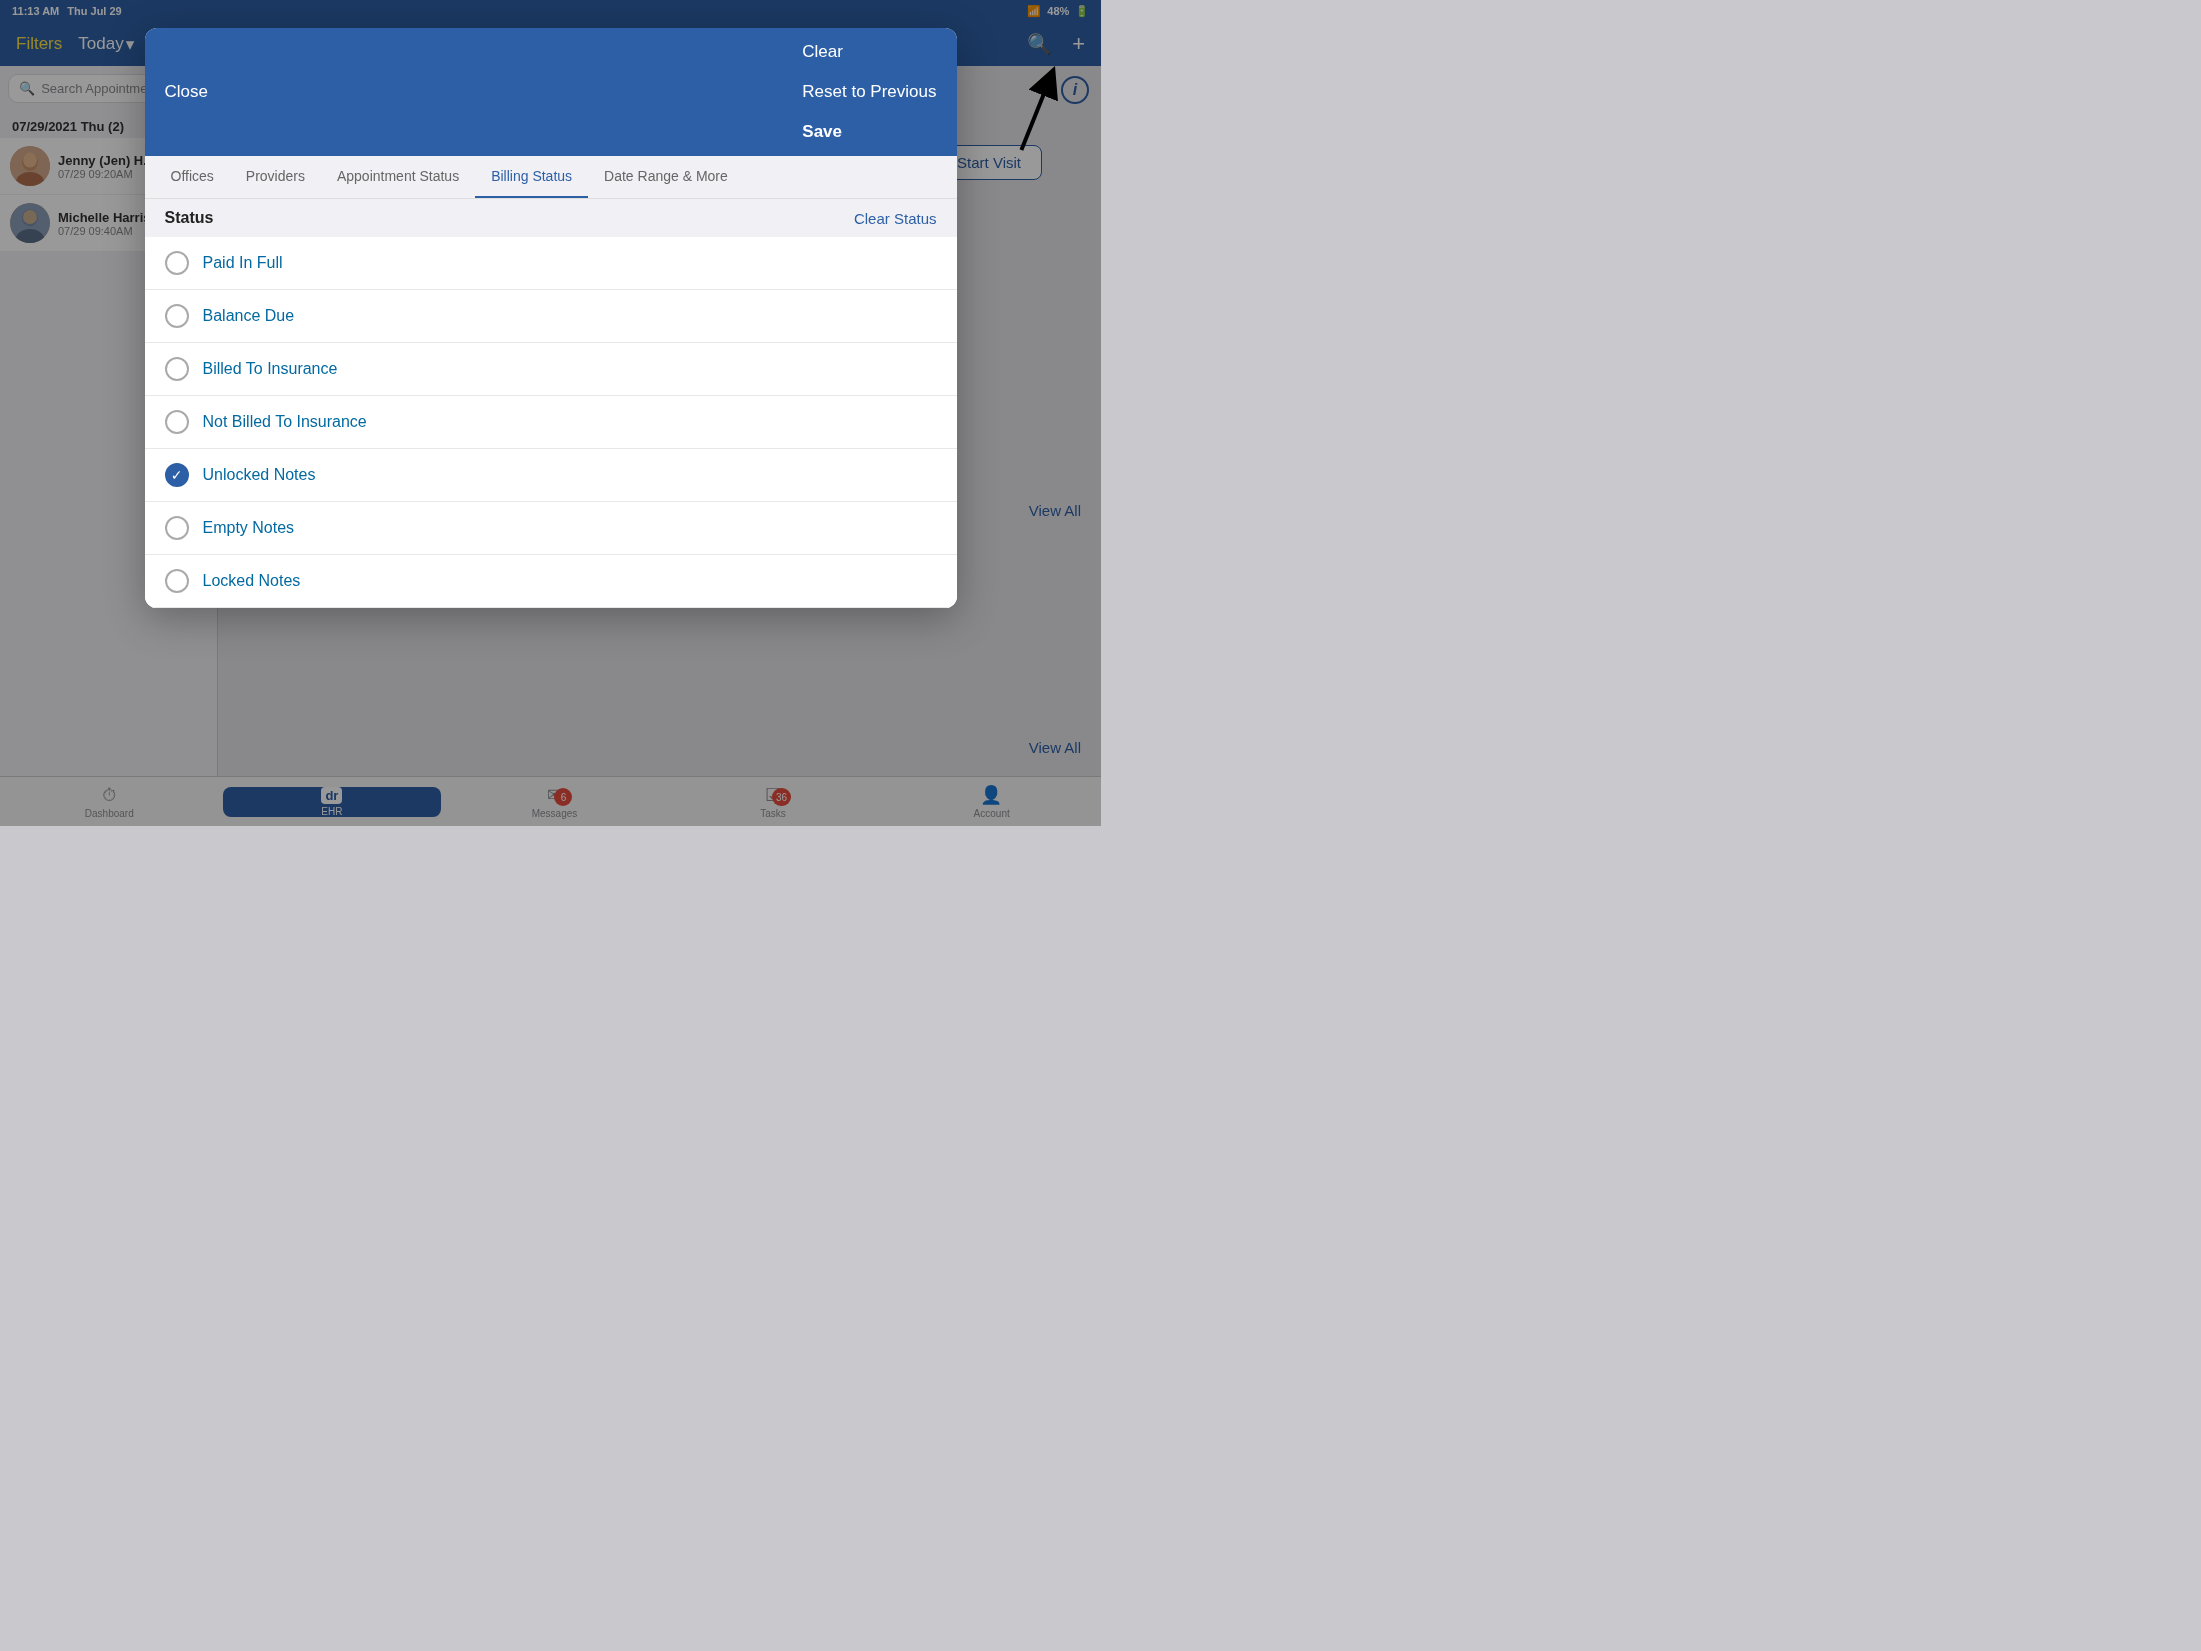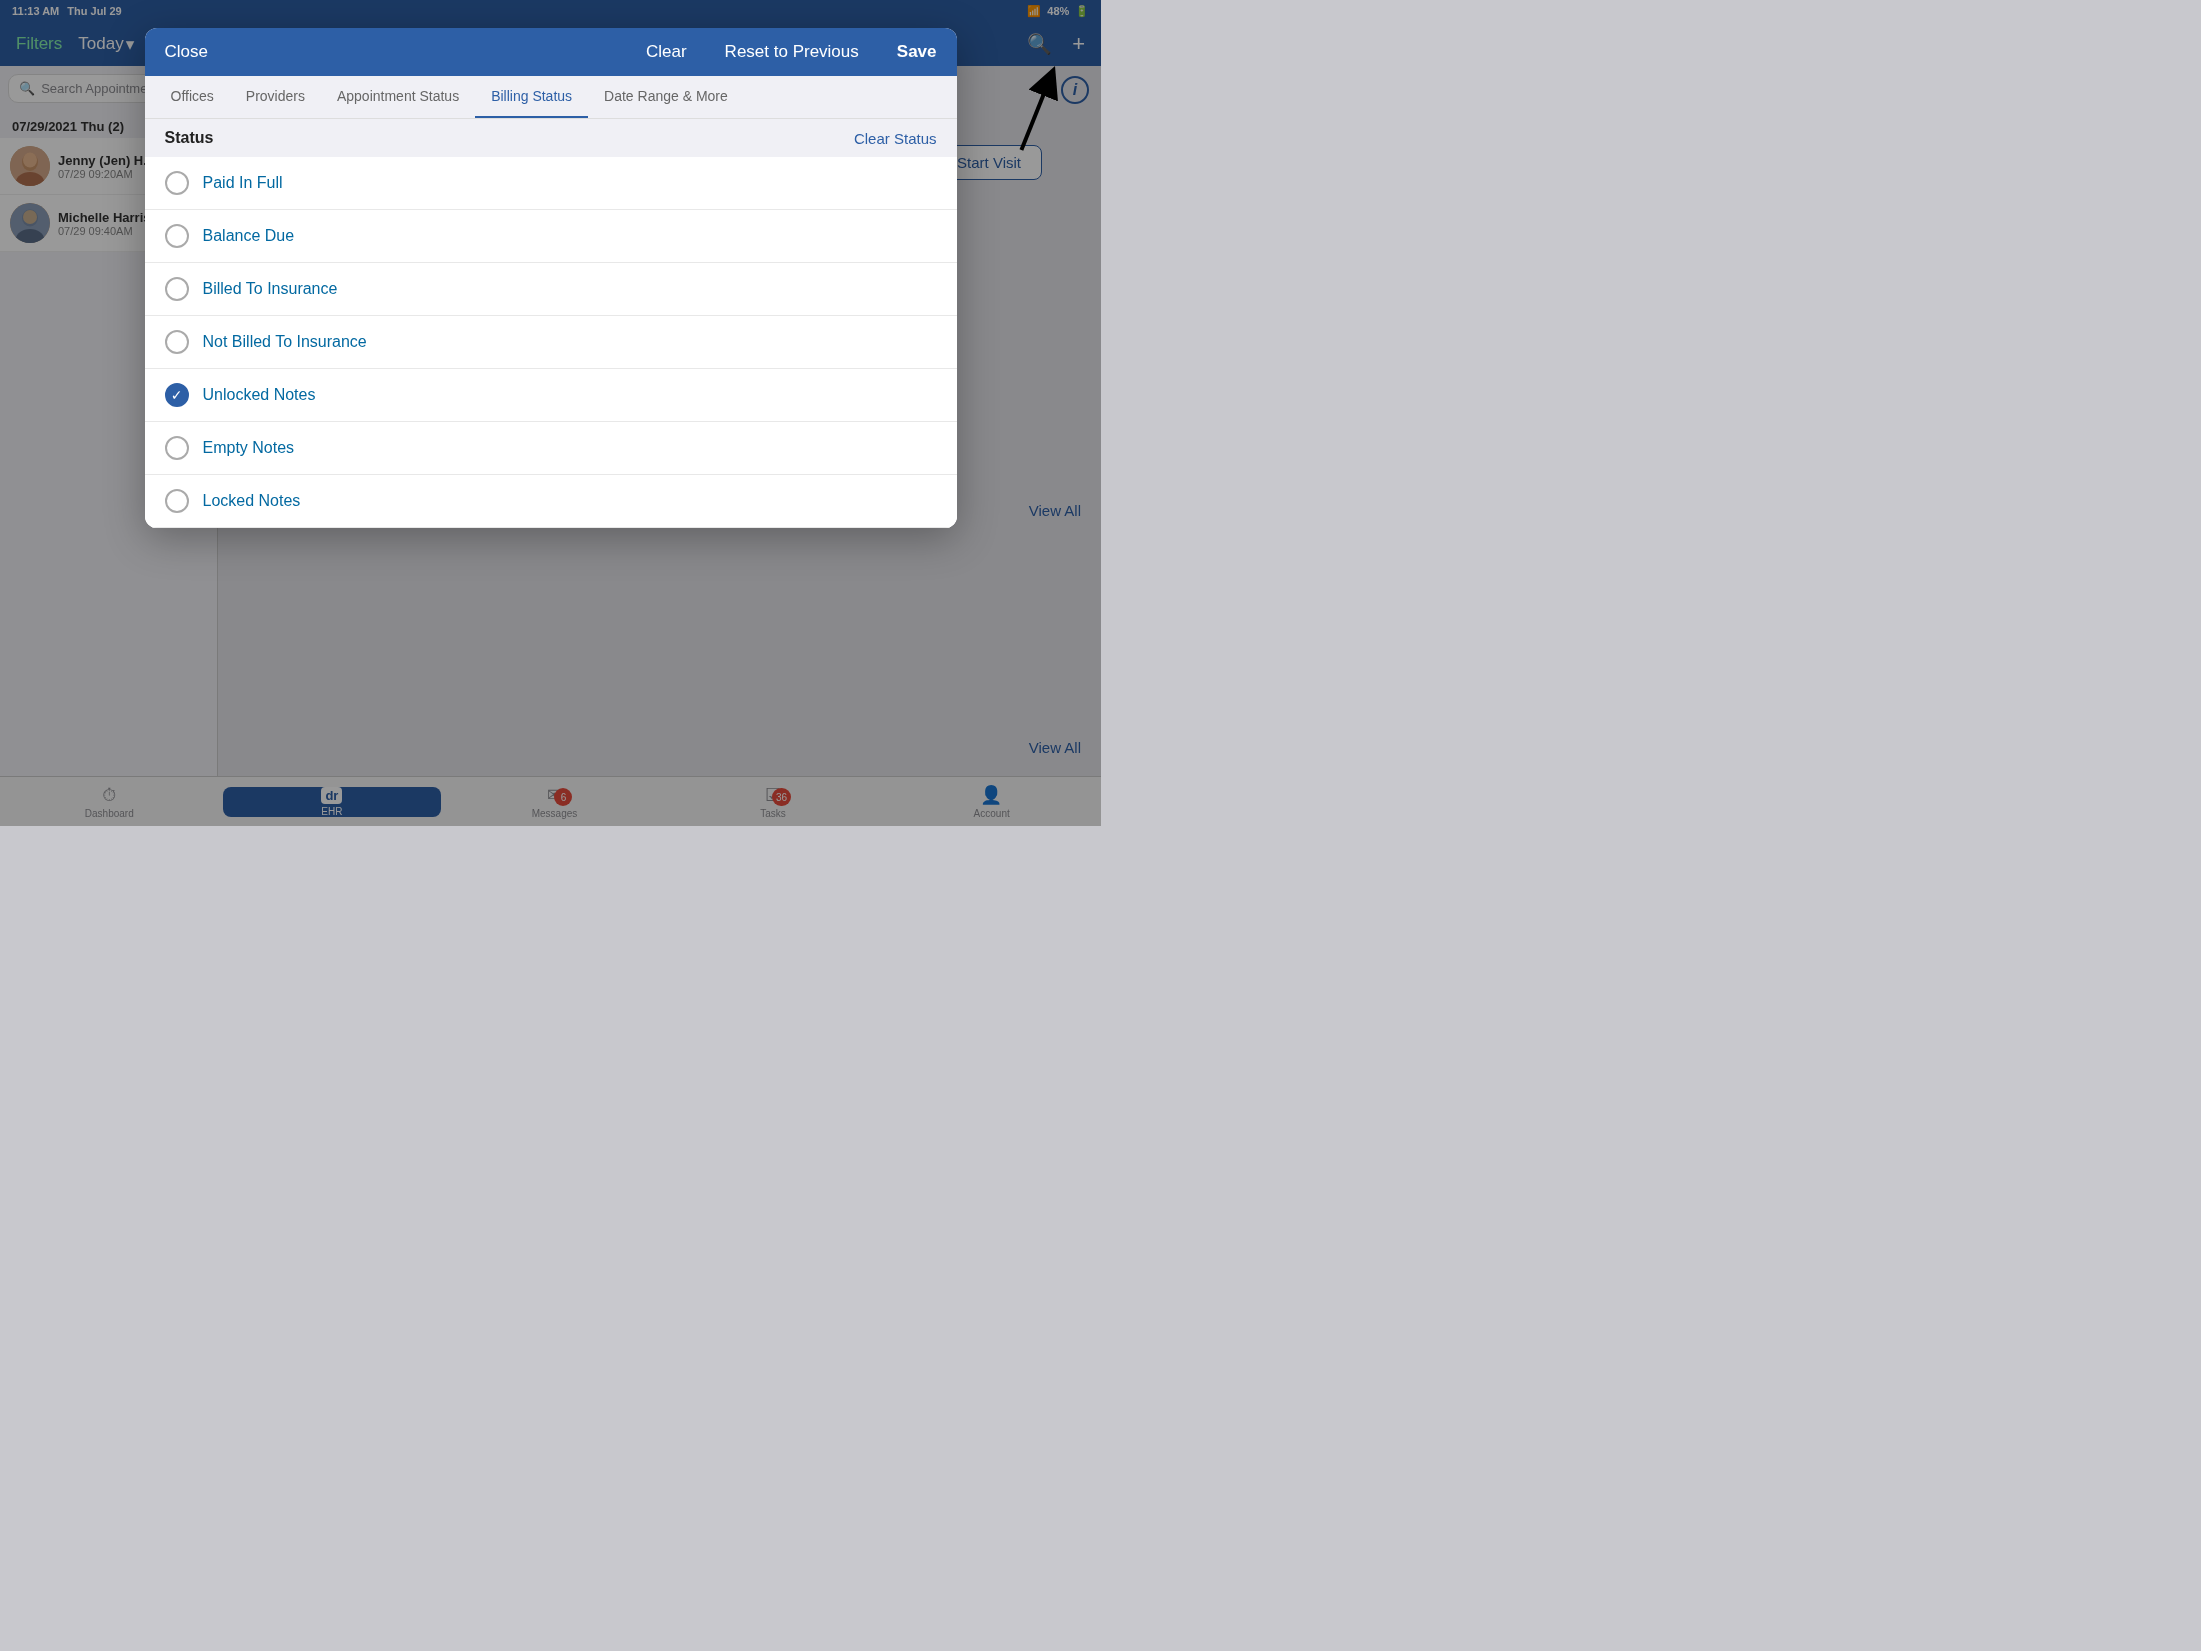--- a/index.html
+++ b/index.html
@@ -31,21 +31,21 @@
     .nav-bar {
       background: #2d5fa6;
       height: 44px;
       display: flex;
       align-items: center;
       justify-content: space-between;
       padding: 0 16px;
       color: white;
     }
     .nav-bar-left { display: flex; align-items: center; gap: 16px; }
-    .nav-bar-left .filters { font-size: 17px; color: #86efac; }
+    .nav-bar-left .filters { font-size: 17px; color: #fde047; }
     .nav-bar-left .today { font-size: 17px; color: white; display: flex; align-items: center; gap: 2px; }
     .nav-bar-right { display: flex; align-items: center; gap: 20px; }
 
     
     .main-content {
       display: flex;
       height: calc(826px - 22px - 44px - 50px);
       background: #e5e5ea;
     }
 
@@ -231,21 +231,22 @@
       justify-content: space-between;
     }
     .modal-header-left .close-btn {
       color: white;
       font-size: 17px;
       cursor: pointer;
     }
     .modal-header-right {
       display: flex;
       align-items: flex-start;
-      gap: 38px;
+      gap: 20px;
+      flex-direction: column;
     }
     .modal-header-right .clear-btn {
       color: white;
       font-size: 17px;
       cursor: pointer;
     }
     .modal-header-right .reset-btn {
       color: white;
       font-size: 17px;
       cursor: pointer;

